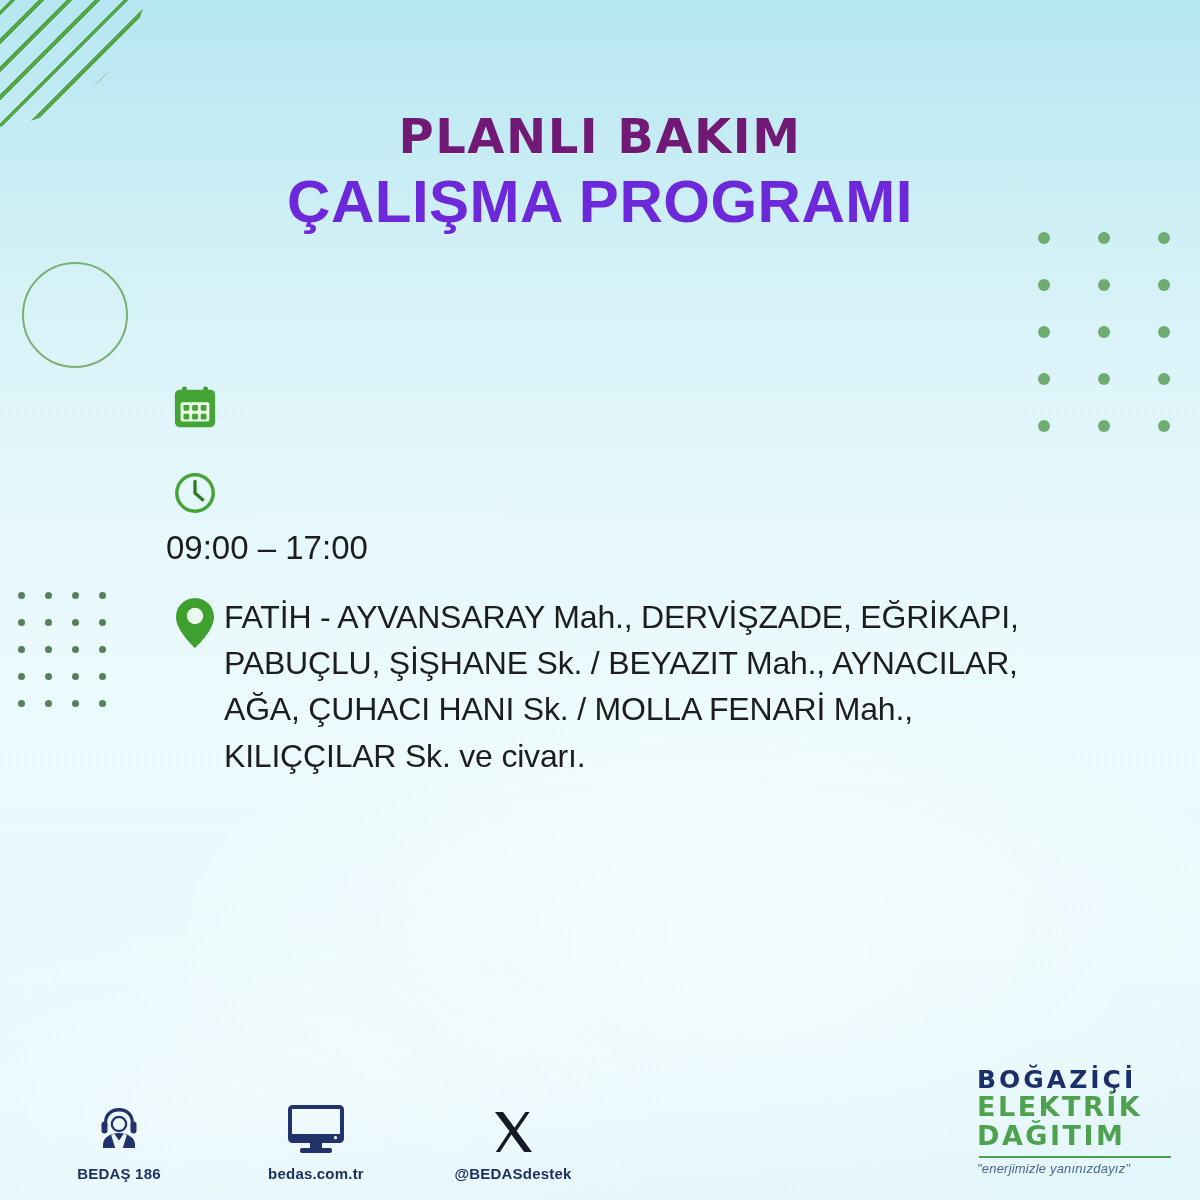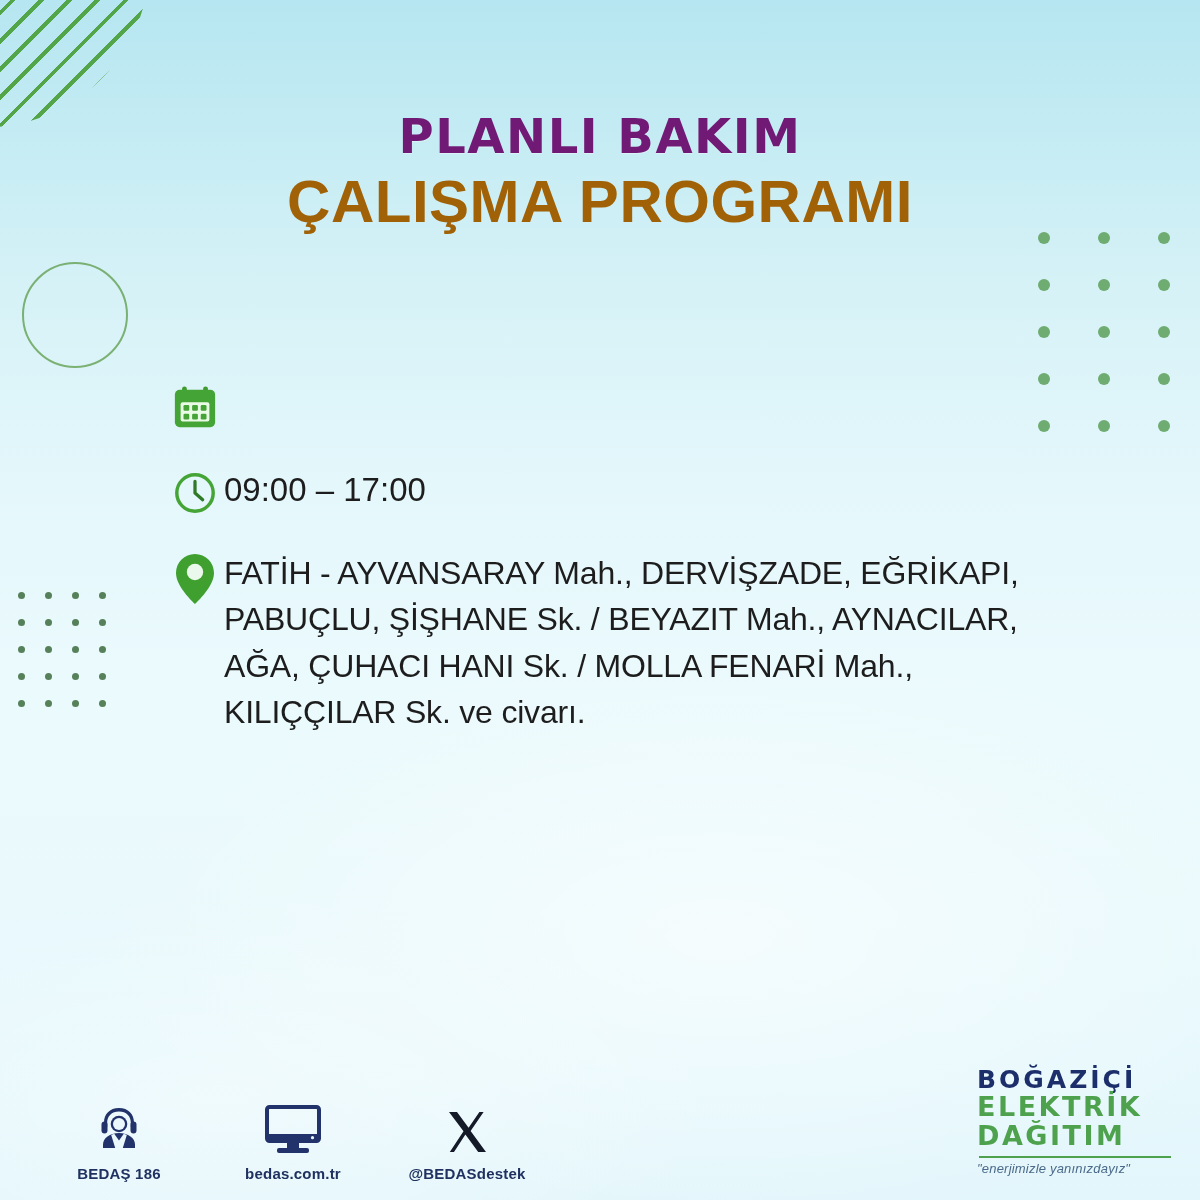--- a/index.html
+++ b/index.html
@@ -86,57 +86,57 @@
     letter-spacing:1.5px;
     color:#701a75;
     line-height:1;
     text-shadow:0 1px 0 rgba(255,255,255,.35);
   }
   .title-sub {
     font-family:"Liberation Sans", sans-serif;
     font-weight:bold;
     font-size:60px;
     letter-spacing:.5px;
-    color:#a16207;
+    color:#6d28d9;
     line-height:1;
     margin-top:12px;
   }
 
   
   .info { position:absolute; left:166px; top:378px; width:1010px; }
   .row { display:flex; align-items:flex-start; }
   .row .ico {
     width:58px; min-width:58px; height:58px;
     display:flex; align-items:center; justify-content:center;
   }
   .row .txt {
     font-size:33px;
     color:#1d1d1d;
     line-height:1.05;
     padding-top:9px;
     font-family:"Liberation Sans", sans-serif;
   }
   .row-date { margin-bottom:28px; }
-  .row-time { margin-bottom:26px; }
+  .row-time { margin-bottom:26px;flex-direction:column; }
   .row-work { margin-bottom:26px; }
   .row-work .txt { font-size:32px; }
 
   .addr .txt {
     font-size:32px;
     line-height:1.45;
     padding-top:2px;
     letter-spacing:-.2px;
   }
   .addr .ico { padding-top:4px; }
   .addr-line { display:block; white-space:nowrap; }
 
   
   .footer {
     position:absolute; left:60px; bottom:18px;
-    display:flex; align-items:flex-end; gap:56px;
+    display:flex; align-items:flex-end; gap:79px;
   }
   .f-item { width:118px; text-align:center; }
   .f-icon { height:56px; display:flex; align-items:flex-end; justify-content:center; }
   .f-label {
     margin-top:9px;
     font-size:15px;
     font-weight:bold;
     color:#1f3160;
     letter-spacing:.2px;
     white-space:nowrap;

